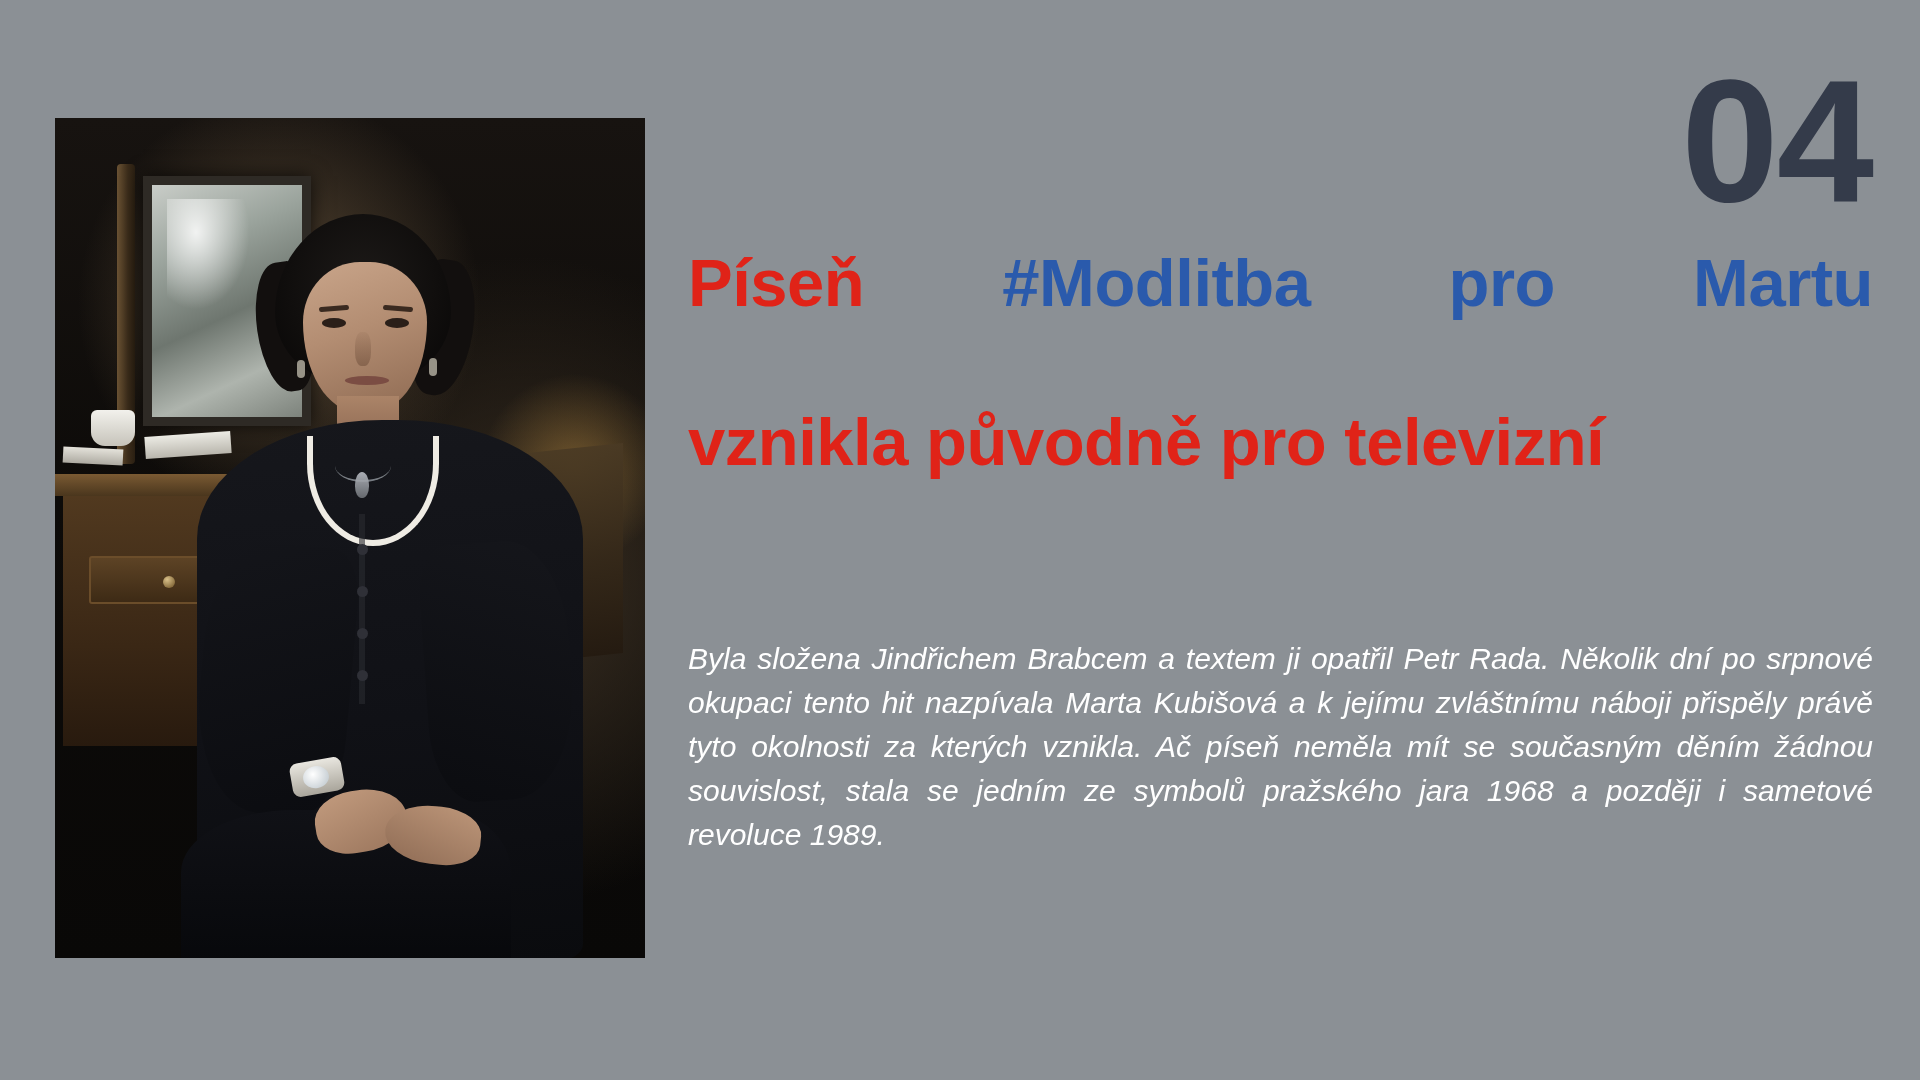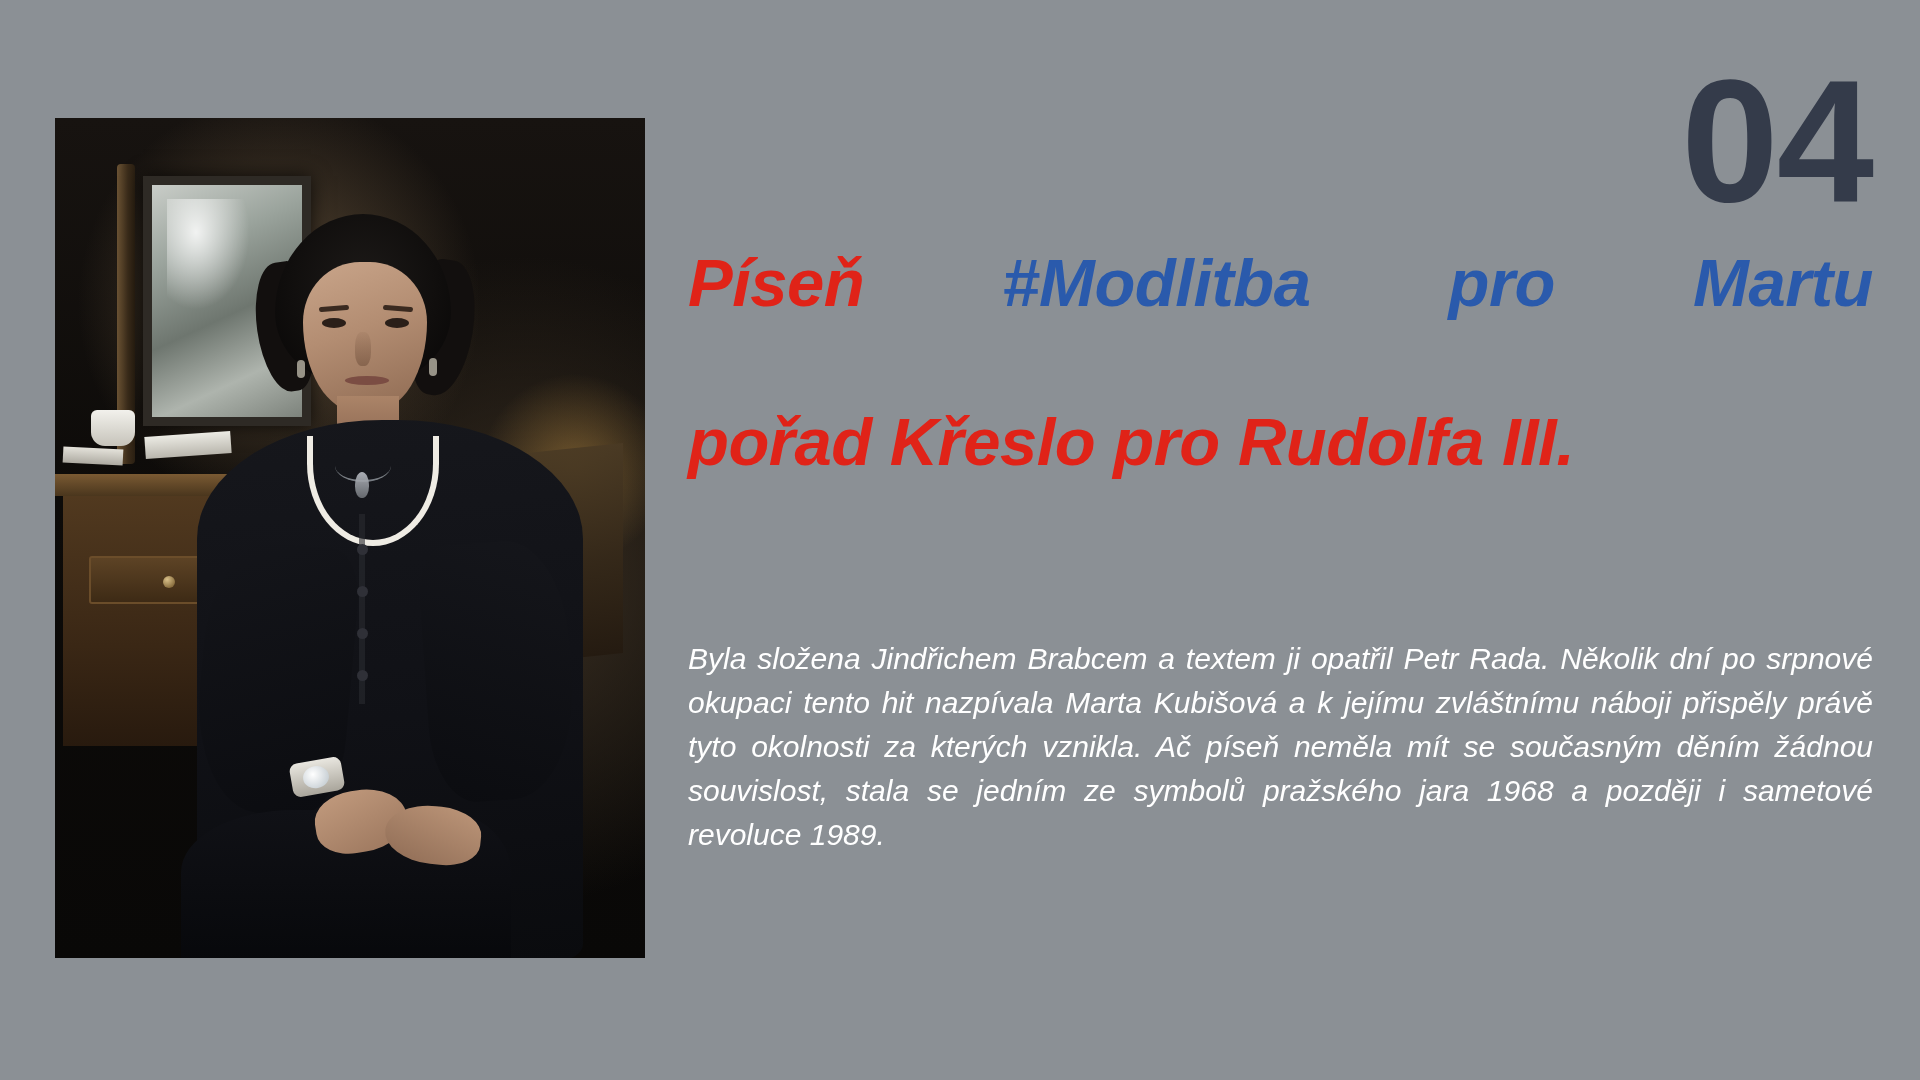--- a/index.html
+++ b/index.html
@@ -172,21 +172,21 @@
     font-size:175px;line-height:.92;font-weight:700;letter-spacing:-2px;
     color:#343b4a;
   }
 
   
   .headline{
     position:absolute;left:688px;top:243px;width:1185px;
     font-size:67px;line-height:1.19;font-weight:700;letter-spacing:-.5px;
     color:#e02318;
   }
-  .headline .ln{display:block;font-style:italic;}
+  .headline .ln{display:block;}
   .headline .ln.justify{
     text-align:justify;
   }
   .headline .ln.justify::after{content:"";display:inline-block;width:100%;}
   .w-blue{color:#2a5aac;}
 
   
   .body-copy{
     position:absolute;left:688px;top:637px;width:1185px;
     font-size:30px;line-height:1.47;color:#ffffff;font-weight:400;
@@ -246,21 +246,21 @@
         <div class="hand-r"></div>
         <div class="watch"></div>
       </div>
     </div>
   </div>
 
   <div class="slide-number">04</div>
 
   <div class="headline">
     <span class="ln justify"><span>Píseň</span> <span class="w-blue">#Modlitba</span> <span class="w-blue">pro</span> <span class="w-blue">Martu</span></span>
-    <span class="ln">pořad Křeslo pro Rudolfa III.</span>
+    <span class="ln">vznikla původně pro televizní</span>
   </div>
 
   <div class="body-copy">
     <p><span>Byla složena Jindřichem Brabcem a textem ji opatřil Petr Rada. Několik</span>
       <span>dní po srpnové okupaci tento hit nazpívala Marta Kubišová a k jejímu</span>
       <span>zvláštnímu náboji přispěly právě tyto okolnosti za kterých vznikla.</span>
       <span>Ač píseň neměla mít se současným děním žádnou souvislost, stala</span>
       <span>se jedním ze symbolů pražského jara 1968 a později i sametové</span>
       <span>revoluce 1989.</span></p>
   </div>

